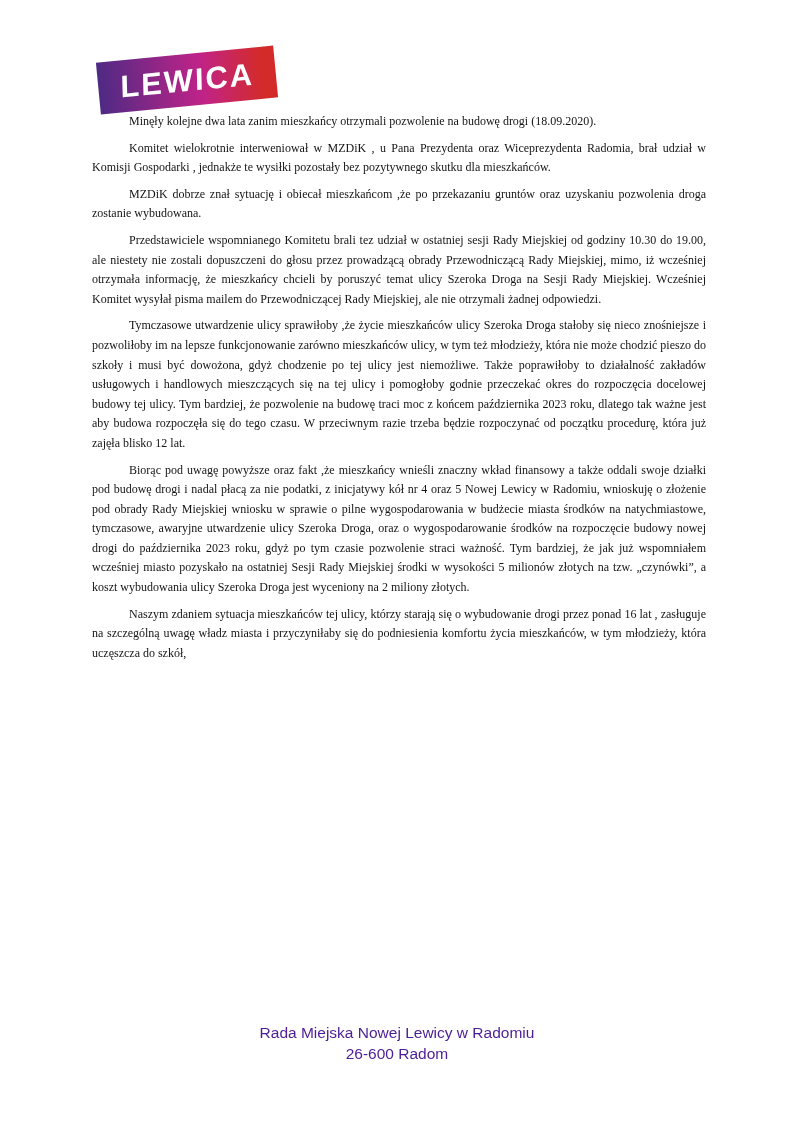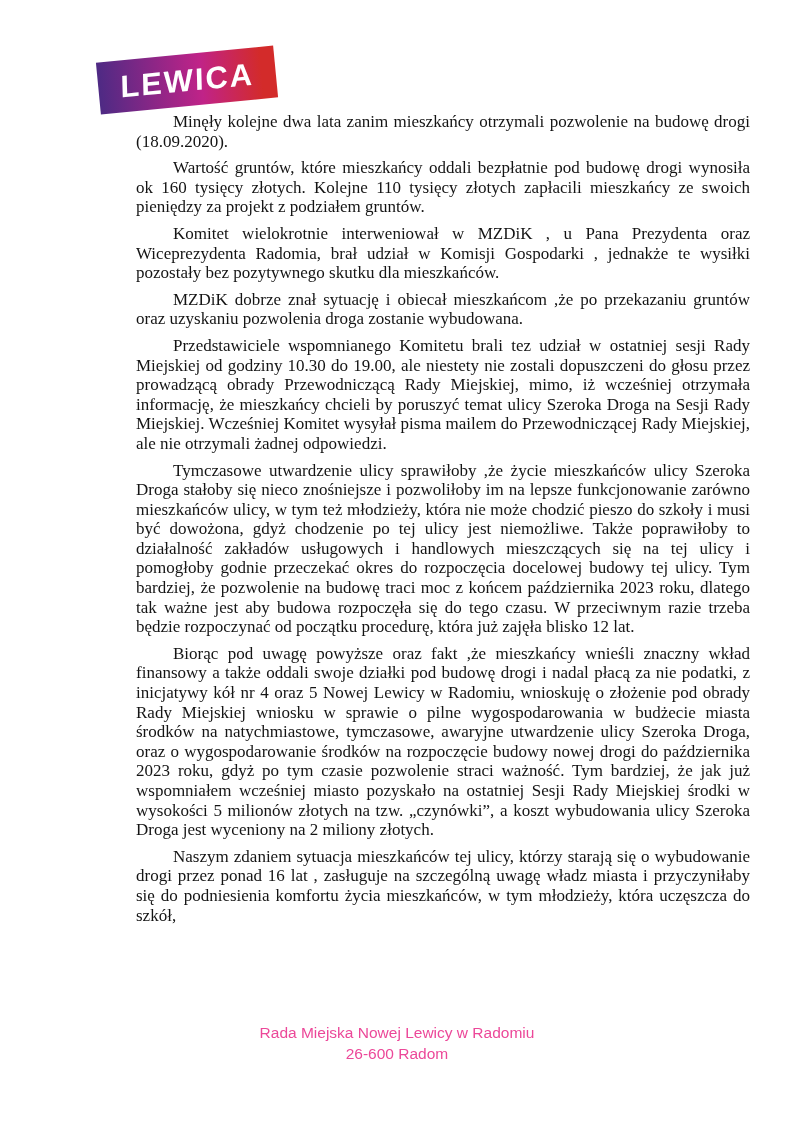--- a/index.html
+++ b/index.html
@@ -36,54 +36,52 @@
     transform: skewX(-4deg);
     line-height: 1;
     user-select: none;
   }
 
   
   .content {
     position: absolute;
     left: 92px; top: 112px;
     width: 614px;
-    font-size: 17px;
+    font-size: 12px;
     line-height: 19.6px;
     text-align: justify;
-    margin-left: 44px;
   }
   .content p {
     margin: 0 0 7px 0;
     text-indent: 37px;
   }
 
   
   .footer {
     position: absolute;
     left: 0; top: 1022px;
     width: 794px;
     text-align: center;
     font-family: "Liberation Sans", sans-serif;
     font-size: 15.5px;
     line-height: 21px;
-    color: #ec4899;
+    color: #4c1d95;
   }
 </style>
 </head>
 <body>
 
 <div class="page">
 
   <div class="logo" style="background: linear-gradient(90deg, rgb(78, 42, 132) 0%, rgb(192, 35, 136) 58%, rgb(211, 43, 42) 92%);">
     <span class="logo-text">LEWICA</span>
   </div>
 
   <div class="content">
     <p>Minęły kolejne dwa lata zanim mieszkańcy otrzymali pozwolenie na budowę drogi (18.09.2020).</p>
-    <p>Wartość gruntów, które mieszkańcy oddali bezpłatnie pod budowę drogi wynosiła ok 160 tysięcy złotych. Kolejne 110 tysięcy złotych zapłacili mieszkańcy ze swoich pieniędzy za projekt z podziałem gruntów.</p>
     <p>Komitet wielokrotnie interweniował w MZDiK , u Pana Prezydenta oraz Wiceprezydenta Radomia, brał udział w Komisji Gospodarki , jednakże te wysiłki pozostały bez pozytywnego skutku dla mieszkańców.</p>
     <p>MZDiK dobrze znał sytuację i obiecał mieszkańcom ,że po przekazaniu gruntów oraz uzyskaniu pozwolenia droga zostanie wybudowana.</p>
     <p>Przedstawiciele wspomnianego Komitetu brali tez udział w ostatniej sesji Rady Miejskiej od godziny 10.30 do 19.00, ale niestety nie zostali dopuszczeni do głosu przez prowadzącą obrady Przewodniczącą Rady Miejskiej, mimo, iż wcześniej otrzymała informację, że mieszkańcy chcieli by poruszyć temat ulicy Szeroka Droga na Sesji Rady Miejskiej. Wcześniej Komitet wysyłał pisma mailem do Przewodniczącej Rady Miejskiej, ale nie otrzymali żadnej odpowiedzi.</p>
     <p>Tymczasowe utwardzenie ulicy sprawiłoby ,że życie mieszkańców ulicy Szeroka Droga stałoby się nieco znośniejsze i pozwoliłoby im na lepsze funkcjonowanie zarówno mieszkańców ulicy, w tym też młodzieży, która nie może chodzić pieszo do szkoły i musi być dowożona, gdyż chodzenie po tej ulicy jest niemożliwe. Także poprawiłoby to działalność zakładów usługowych i handlowych mieszczących się na tej ulicy i pomogłoby godnie przeczekać okres do rozpoczęcia docelowej budowy tej ulicy. Tym bardziej, że pozwolenie na budowę traci moc z końcem października 2023 roku, dlatego tak ważne jest aby budowa rozpoczęła się do tego czasu. W przeciwnym razie trzeba będzie rozpoczynać od początku procedurę, która już zajęła blisko 12 lat.</p>
     <p>Biorąc pod uwagę powyższe oraz fakt ,że mieszkańcy wnieśli znaczny wkład finansowy a także oddali swoje działki pod budowę drogi i nadal płacą za nie podatki, z inicjatywy kół nr 4 oraz 5 Nowej Lewicy w Radomiu, wnioskuję o złożenie pod obrady Rady Miejskiej wniosku w sprawie o pilne wygospodarowania w budżecie miasta środków na natychmiastowe, tymczasowe, awaryjne utwardzenie ulicy Szeroka Droga, oraz o wygospodarowanie środków na rozpoczęcie budowy nowej drogi do października 2023 roku, gdyż po tym czasie pozwolenie straci ważność. Tym bardziej, że jak już wspomniałem wcześniej miasto pozyskało na ostatniej Sesji Rady Miejskiej środki w wysokości 5 milionów złotych na tzw. „czynówki”, a koszt wybudowania ulicy Szeroka Droga jest wyceniony na 2 miliony złotych.</p>
     <p>Naszym zdaniem sytuacja mieszkańców tej ulicy, którzy starają się o wybudowanie drogi przez ponad 16 lat , zasługuje na szczególną uwagę władz miasta i przyczyniłaby się do podniesienia komfortu życia mieszkańców, w tym młodzieży, która uczęszcza do szkół,</p>
   </div>
 
   <div class="footer">
     <div>Rada Miejska Nowej Lewicy w Radomiu</div>

